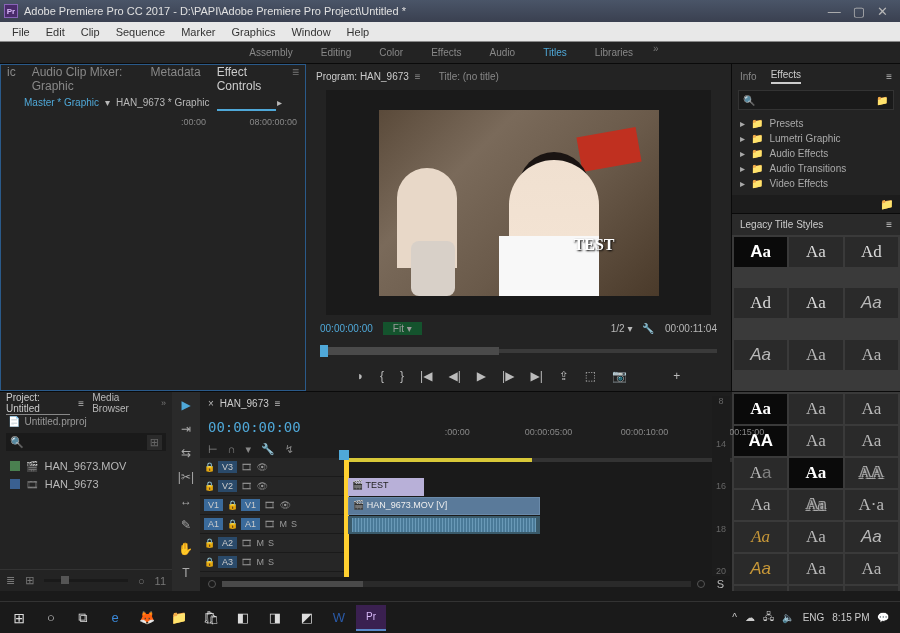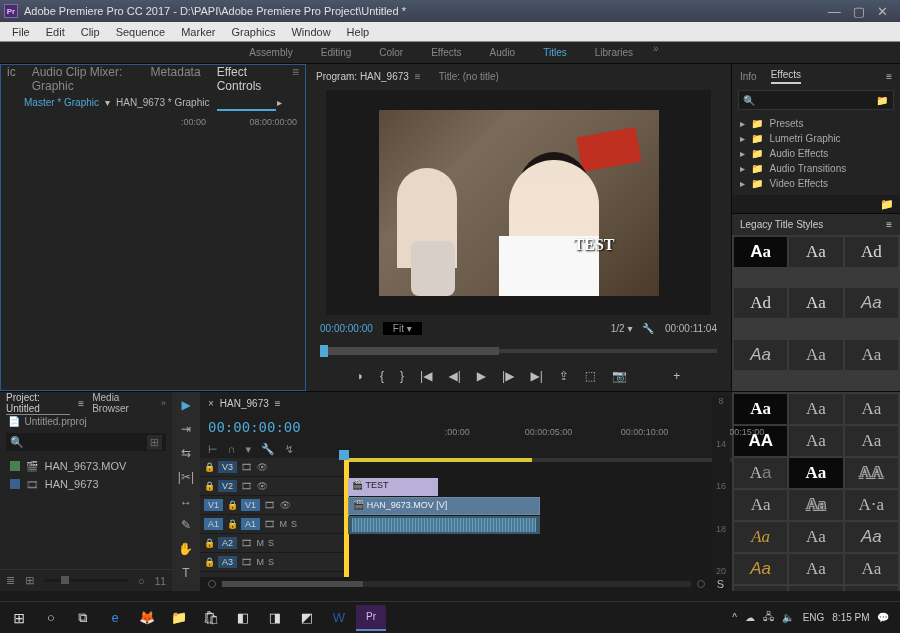--- a/index.html
+++ b/index.html
@@ -36,21 +36,21 @@
 .video-frame{width:280px;height:186px;background:linear-gradient(135deg,#5a4a3a 0%,#7a6a5a 30%,#6a5a4a 60%,#4a3a2a 100%);position:relative;overflow:hidden}
 .vf-person{position:absolute;width:90px;height:130px;background:linear-gradient(#f0e0d0,#f5e5d5);border-radius:45px 45px 0 0;top:50px;left:130px}
 .vf-hair{position:absolute;width:70px;height:50px;background:#1a1412;border-radius:35px 35px 0 0;top:42px;left:140px}
 .vf-shirt{position:absolute;width:100px;height:60px;background:#f8f8f8;bottom:0;left:120px}
 .vf-red{position:absolute;width:60px;height:35px;background:#c03020;top:22px;left:200px;transform:rotate(-10deg)}
 .vf-person2{position:absolute;width:60px;height:100px;background:#e8d8c8;top:58px;left:18px;border-radius:30px 30px 0 0}
 .vf-backpack{position:absolute;width:44px;height:55px;background:#d8d0c8;bottom:0;left:32px;border-radius:8px}
 .vf-text{position:absolute;color:#fff;font-size:16px;font-weight:bold;font-family:serif;right:44px;top:126px;text-shadow:1px 1px 2px #000}
 .prog-controls{height:22px;display:flex;align-items:center;padding:0 14px;font-size:10px;gap:10px}
 .prog-controls .tc-left{color:#4fa8d8}
-.prog-controls .fit{background:#000000;padding:1px 10px;color:#999}
+.prog-controls .fit{background:#14532d;padding:1px 10px;color:#999}
 .prog-controls .spacer{flex:1}
 .prog-controls .wrench{color:#888}
 .prog-scrub{height:18px;margin:2px 14px;position:relative}
 .prog-scrub .track{height:4px;background:#3a3a3a;position:absolute;top:8px;left:0;right:0}
 .prog-scrub .play-region{position:absolute;height:8px;background:#4a4a4a;top:6px;left:0;width:45%}
 .prog-scrub .handle{position:absolute;width:8px;height:12px;background:#4fa8d8;top:4px;left:0}
 .transport{height:30px;display:flex;align-items:center;justify-content:center;gap:16px;color:#bbb;font-size:12px}
 .transport span{cursor:pointer}
 .transport .plus{margin-left:30px}
 .right-panel{width:168px;background:#232323;display:flex;flex-direction:column}
@@ -107,21 +107,21 @@
 .tl-track-headers{width:148px;background:#262626}
 .tl-track-row{height:19px;display:flex;align-items:center;gap:4px;padding:0 4px;font-size:9px;color:#999;border-bottom:1px solid #1a1a1a}
 .tl-track-row .lock{width:10px}
 .tl-track-row .track-label{background:#2a4a6a;padding:1px 4px;color:#ccc;font-size:9px}
 .tl-track-row .track-label.sel{background:#3a6a9a}
 .tl-track-row .eye{width:12px}
 .tl-content{flex:1;position:relative;background:#1a1a1a}
 .tl-playline{position:absolute;height:100%;width:5px;background:#ffd030;top:0;left:-4px}
 .tl-playline .head{position:absolute;width:10px;height:10px;background:#4fa8d8;top:-8px;left:-5px}
 .tl-clip{position:absolute;height:18px;font-size:9px;padding:2px 4px;overflow:hidden}
-.tl-clip.text{background:#b8b0d8;color:#222;top:20px;left:0;width:90px}
+.tl-clip.text{background:#b8b0d8;color:#222;top:20px;left:0;width:76px}
 .tl-clip.video{background:#5a7a9a;color:#eee;top:39px;left:0;width:192px;border:1px solid #6a8aaa}
 .tl-clip.audio{background:#3a5a6a;top:58px;left:0;width:192px;height:18px}
 .tl-clip.audio .wave{height:100%;background:repeating-linear-gradient(90deg,#6a9ab8 0 1px,#4a7a98 1px 3px)}
 .tl-scroll{height:14px;background:#1a1a1a;display:flex;align-items:center;padding:0 8px}
 .tl-scroll .bar{flex:1;height:6px;background:#2a2a2a;position:relative;margin:0 6px}
 .tl-scroll .thumb{position:absolute;height:6px;width:30%;background:#4a4a4a;left:0}
 .tl-scroll .circ{width:8px;height:8px;border:1px solid #555;border-radius:50%}
 .right-lower{width:168px;background:#232323}
 .taskbar{position:absolute;bottom:0;left:0;right:0;height:32px;background:#1a1a1a;display:flex;align-items:center;padding:0 4px;gap:2px;border-top:1px solid #333}
 .taskbar .tb-item{width:30px;height:26px;display:flex;align-items:center;justify-content:center;color:#ddd;font-size:13px;cursor:pointer}

